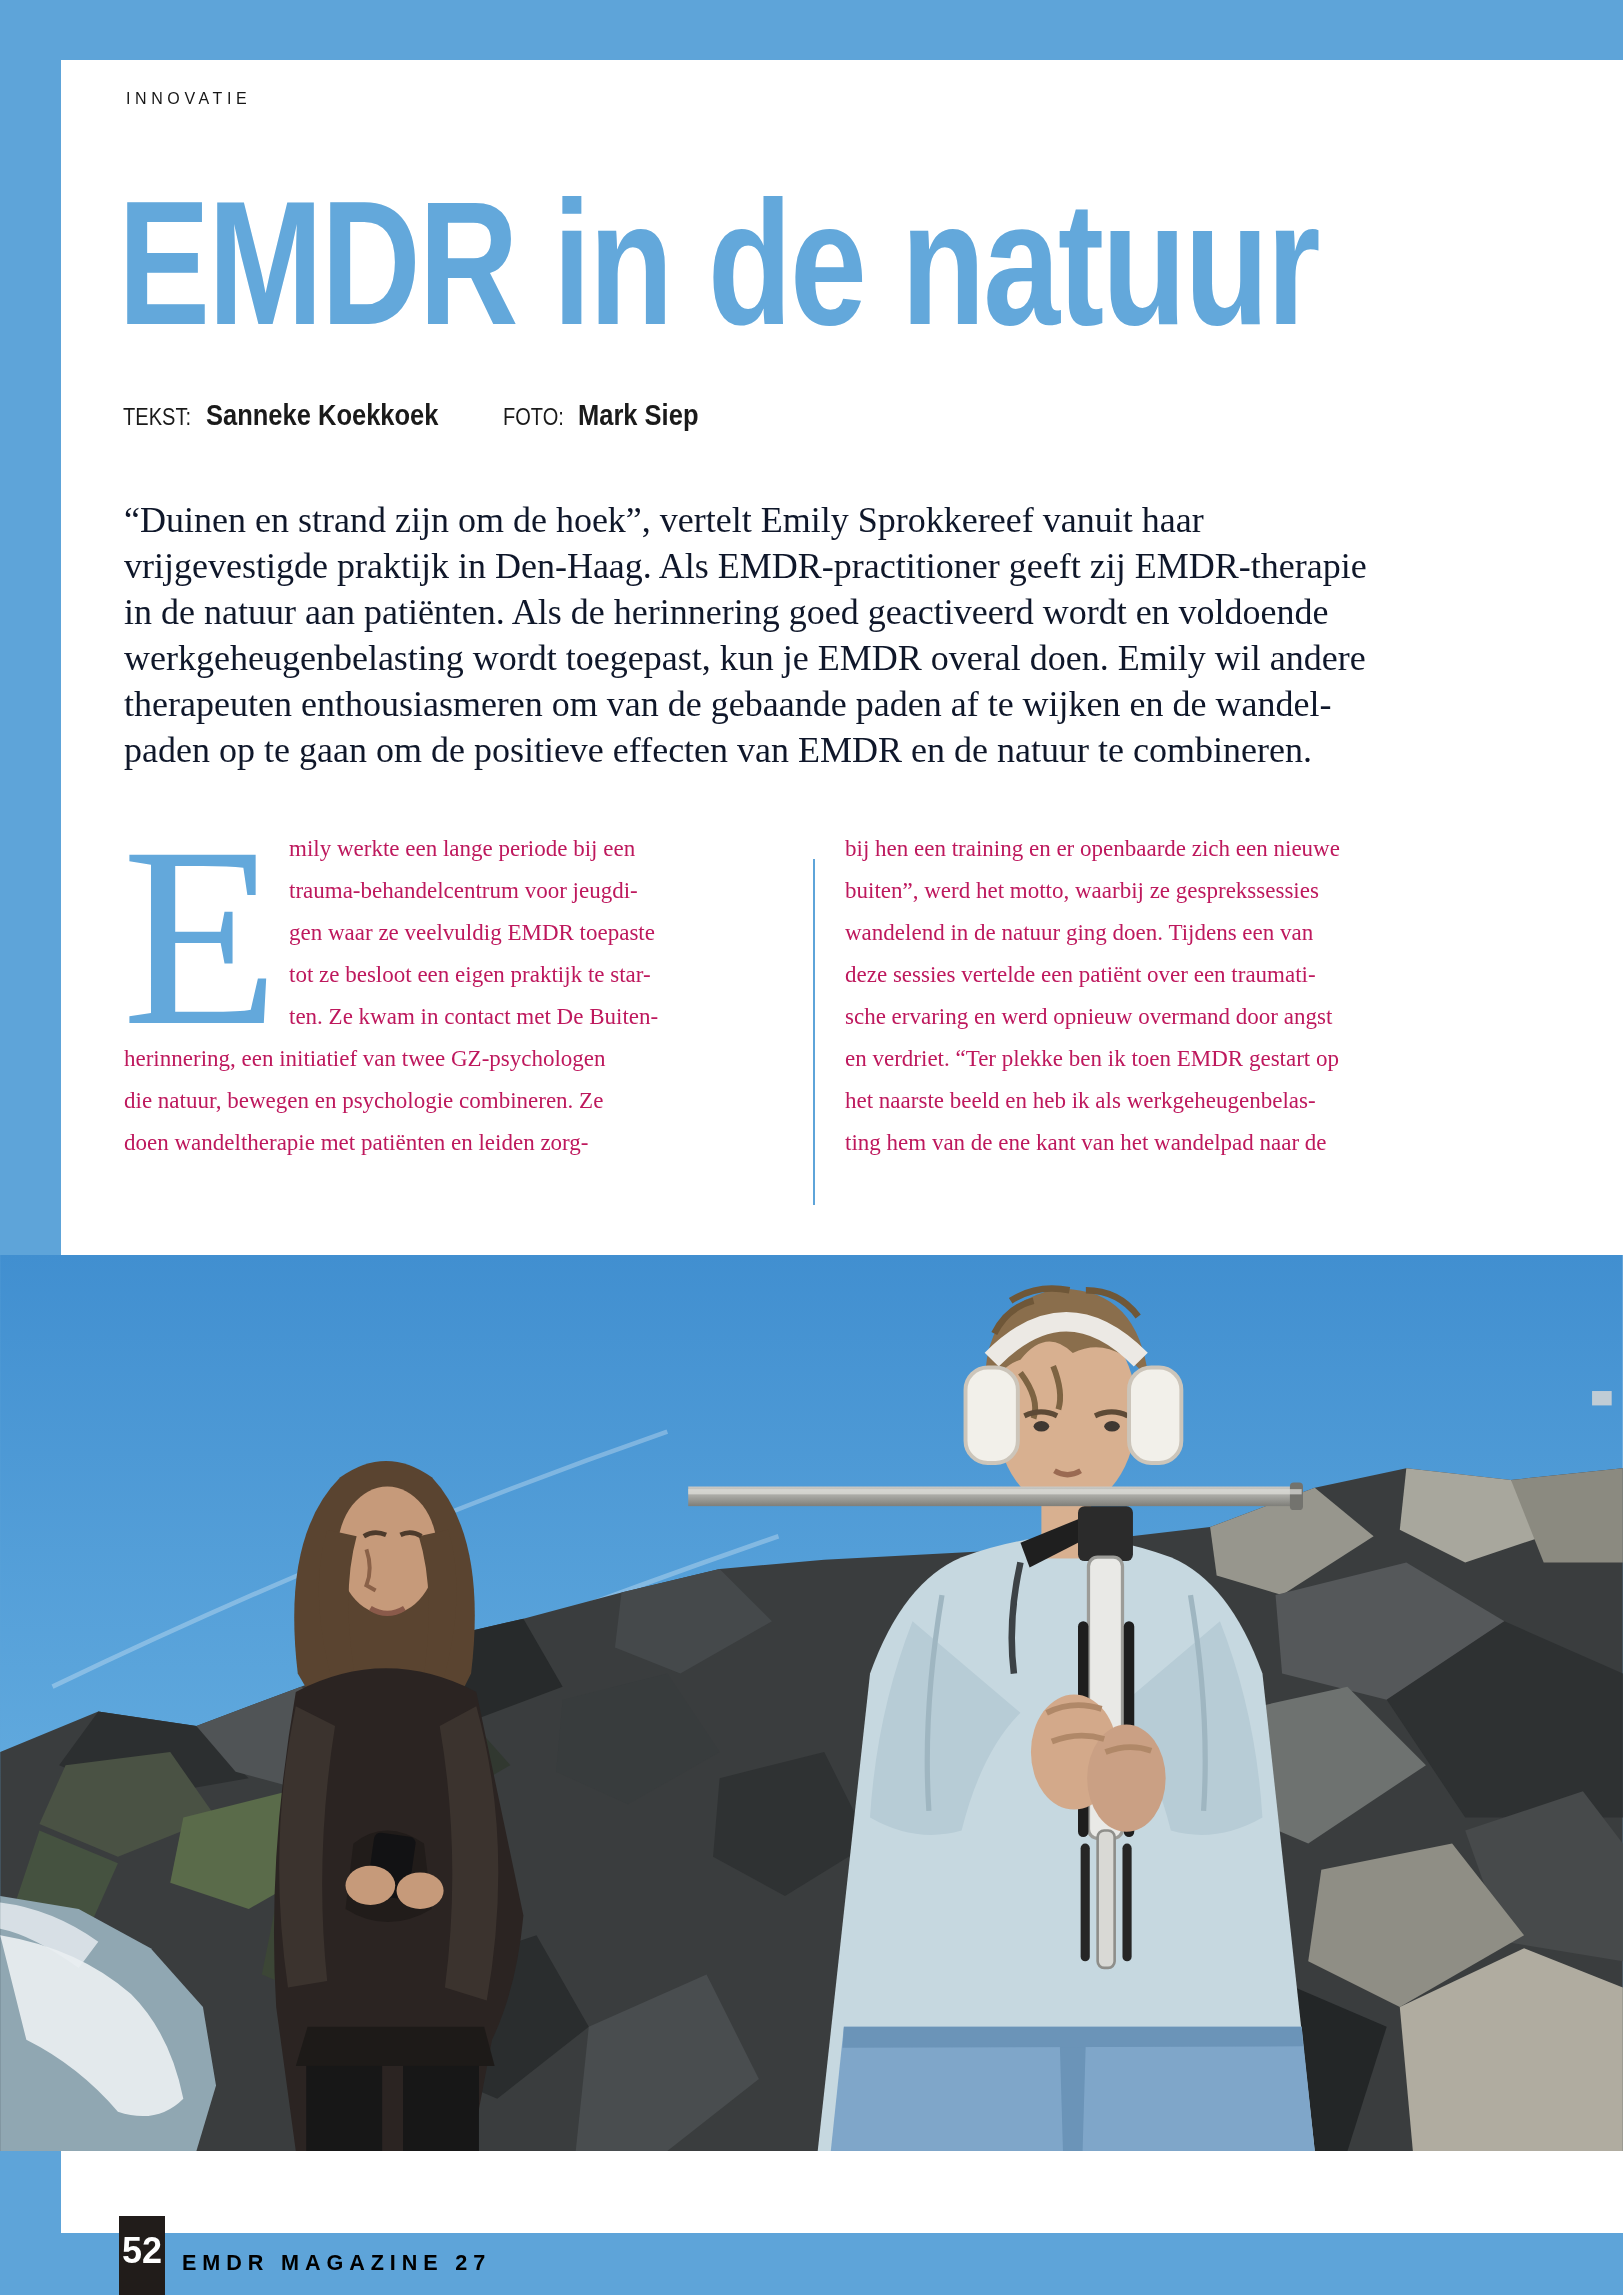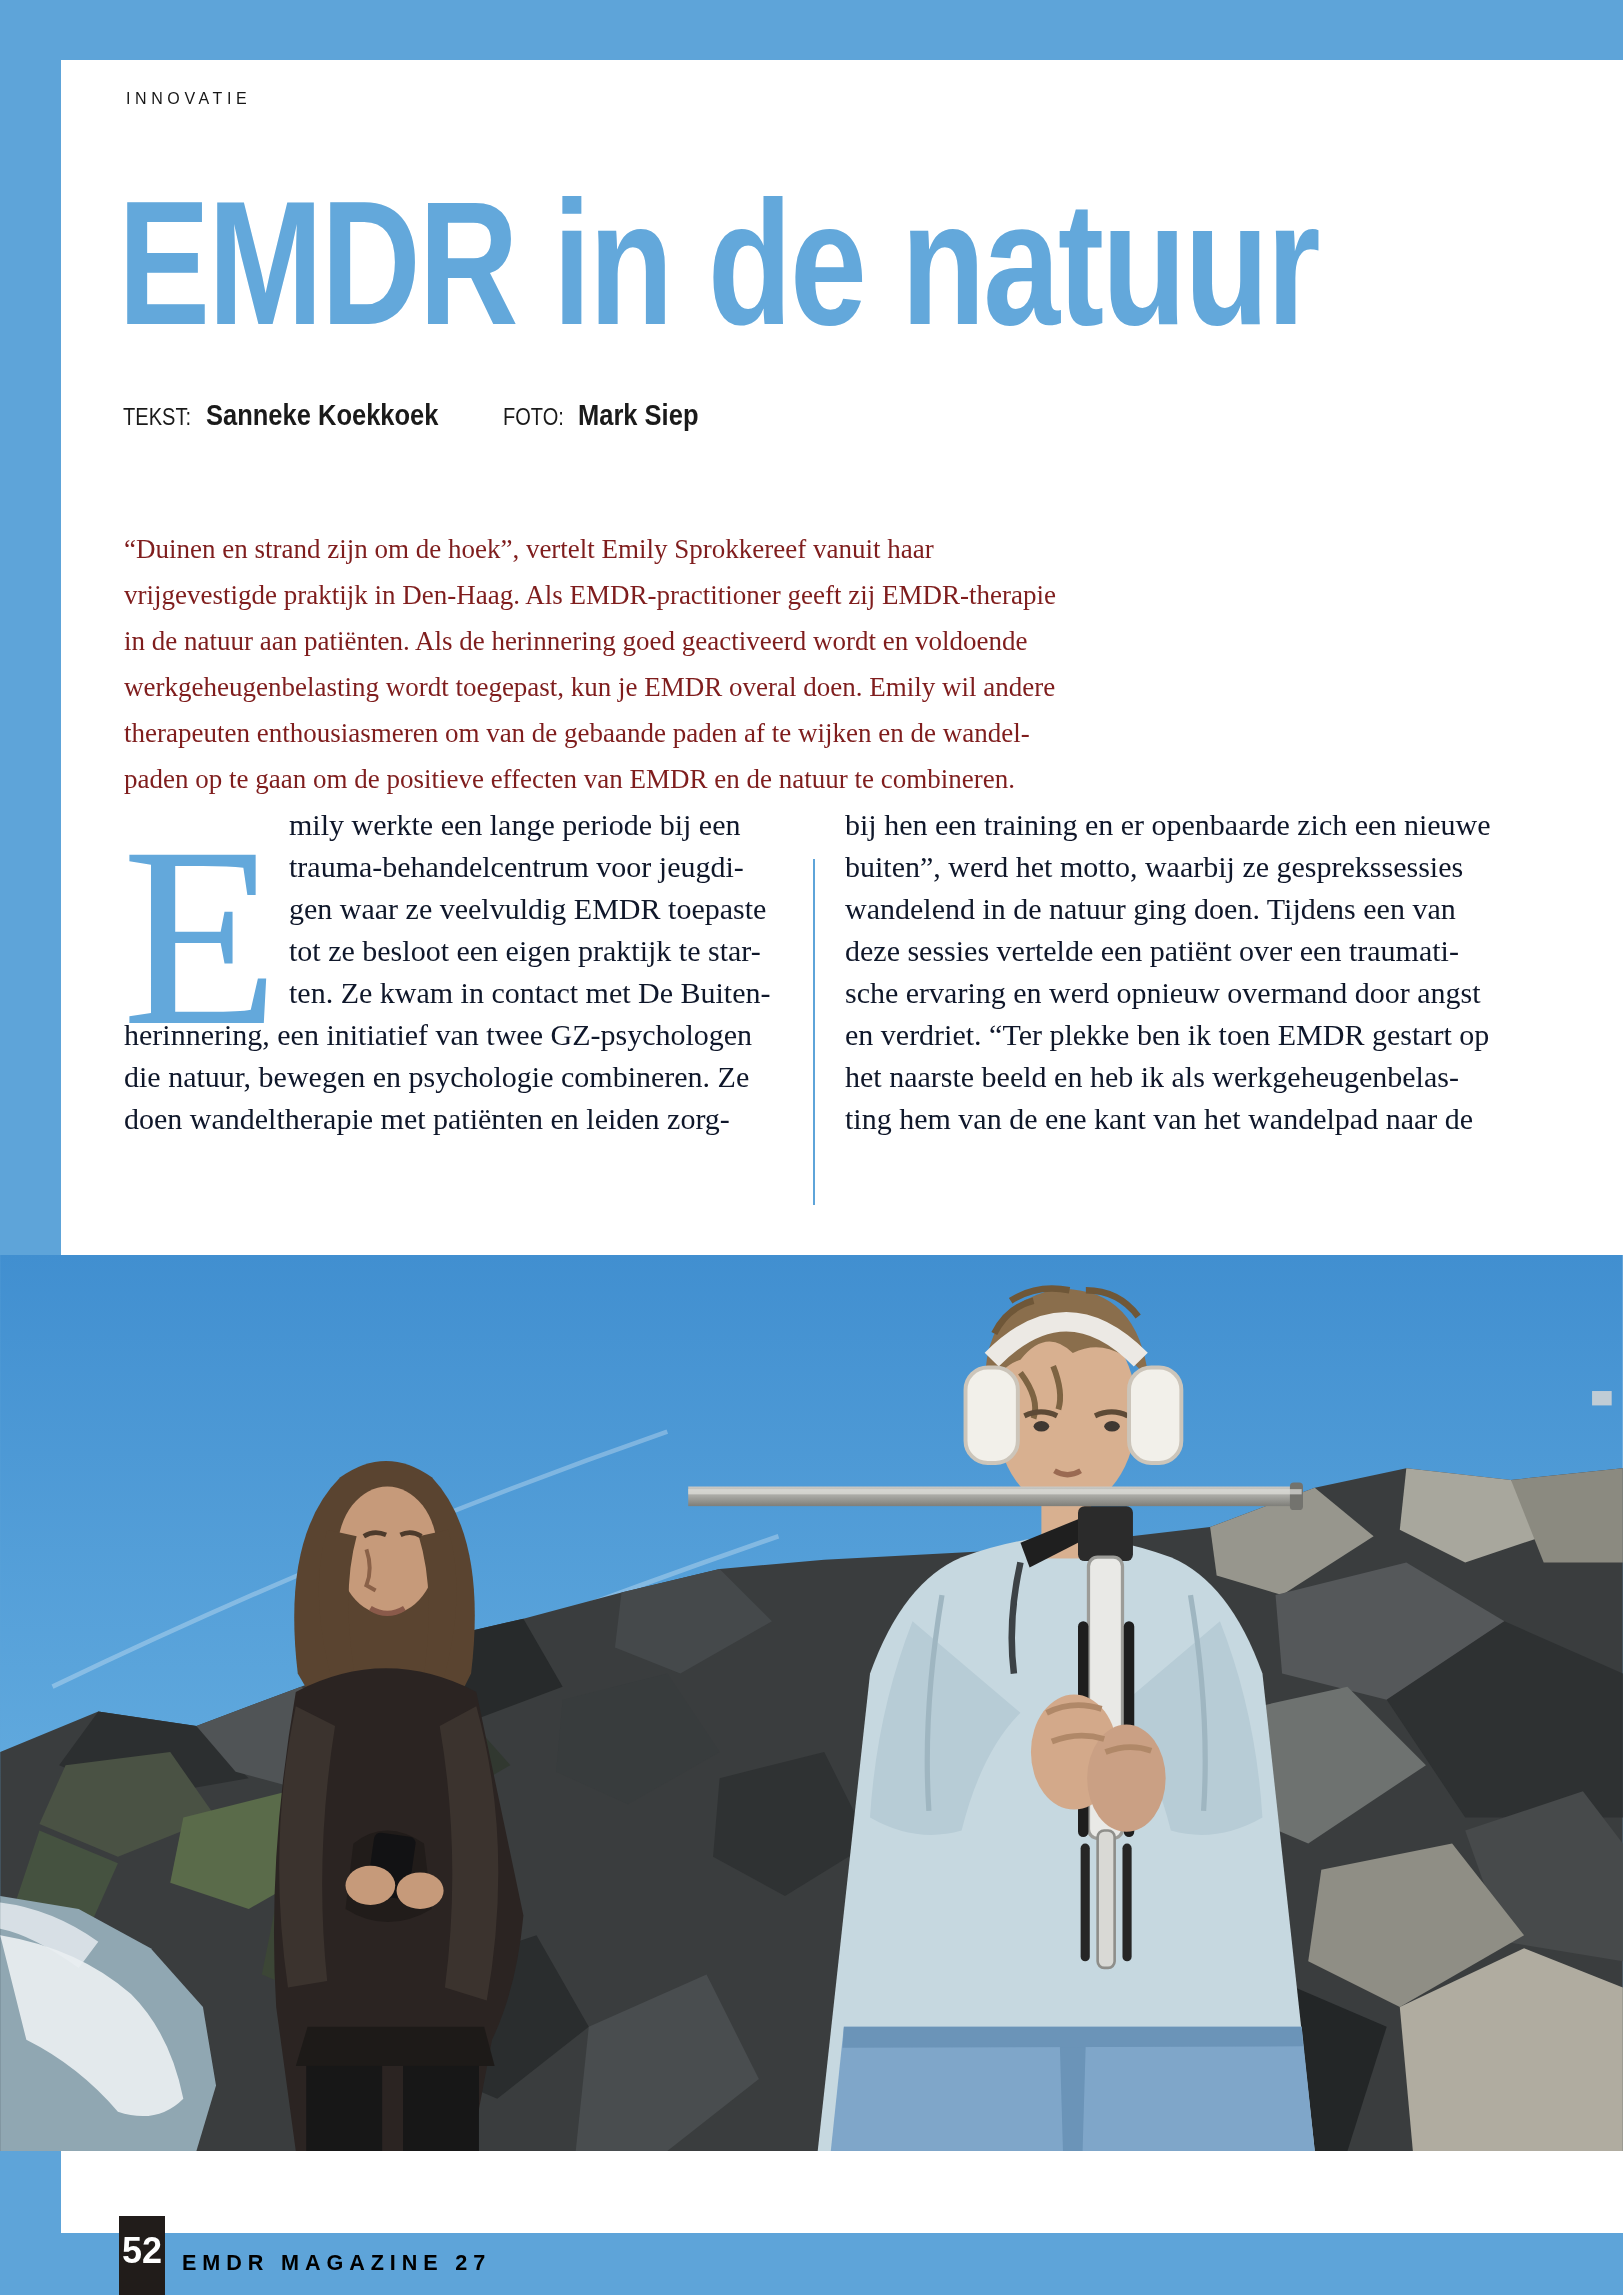--- a/index.html
+++ b/index.html
@@ -21,27 +21,27 @@
     font-size:177px;line-height:177px;white-space:nowrap;
     transform:scaleX(0.78);transform-origin:left top;letter-spacing:-2.6px;
   }
   #byline{position:absolute;left:123px;top:398px;white-space:nowrap;color:#1a1a1a;}
   #byline .lbl{font-size:23.6px;font-weight:400;display:inline-block;transform:scaleX(0.85);transform-origin:left bottom;}
   #byline .name{font-size:30px;font-weight:bold;display:inline-block;transform:scaleX(0.85);transform-origin:left bottom;margin-right:-11.8px;}
   #byline .gap{display:inline-block;width:30px;}
   
   #intro{
     position:absolute;left:124px;top:497px;width:1413px;
-    font-family:"Liberation Serif",serif;font-size:27px;color:#7f1d1d;margin-top:29px;
+    font-family:"Liberation Serif",serif;font-size:36px;color:#0f172a;
   }
   #intro .ln{height:46px;line-height:46px;white-space:nowrap;}
   
   .bodycol{
-    position:absolute;top:804px;font-family:"Liberation Serif",serif;
-    font-size:30px;color:#0f172a;
+    position:absolute;top:828px;font-family:"Liberation Serif",serif;
+    font-size:23px;color:#be185d;
   }
   #col1{left:124px;width:654px;}
   #col2{left:845px;width:667px;}
   .bodycol .ln{height:42px;line-height:42px;white-space:nowrap;}
   #col1 .ln.indent{padding-left:165px;}
   #dropcap{
     position:absolute;left:122px;top:839px;color:#63a8db;
     font-family:"Liberation Serif",serif;font-size:257px;line-height:196px;
     font-weight:400;
   }

